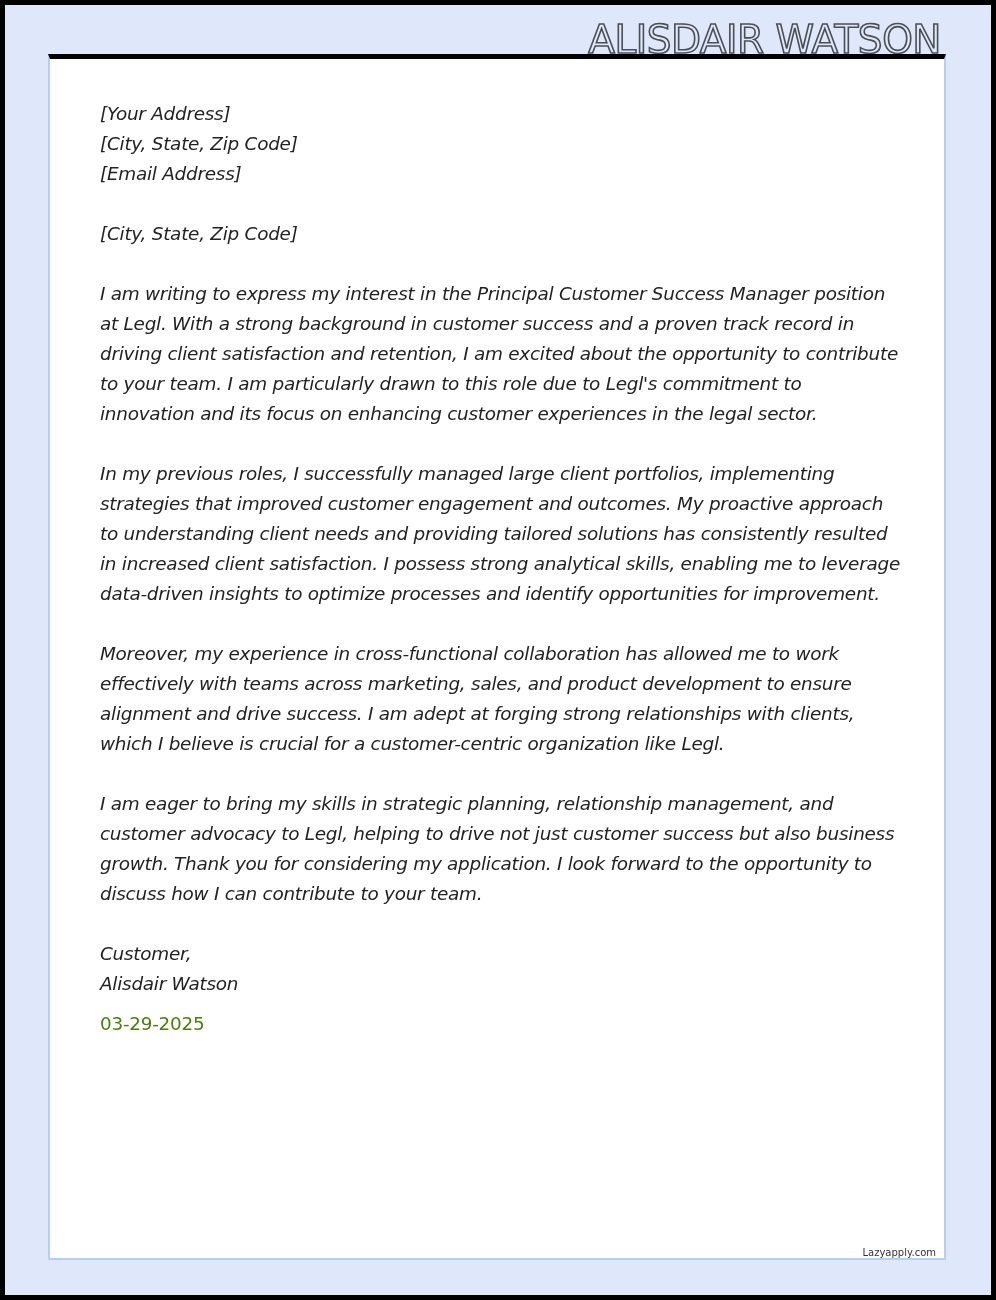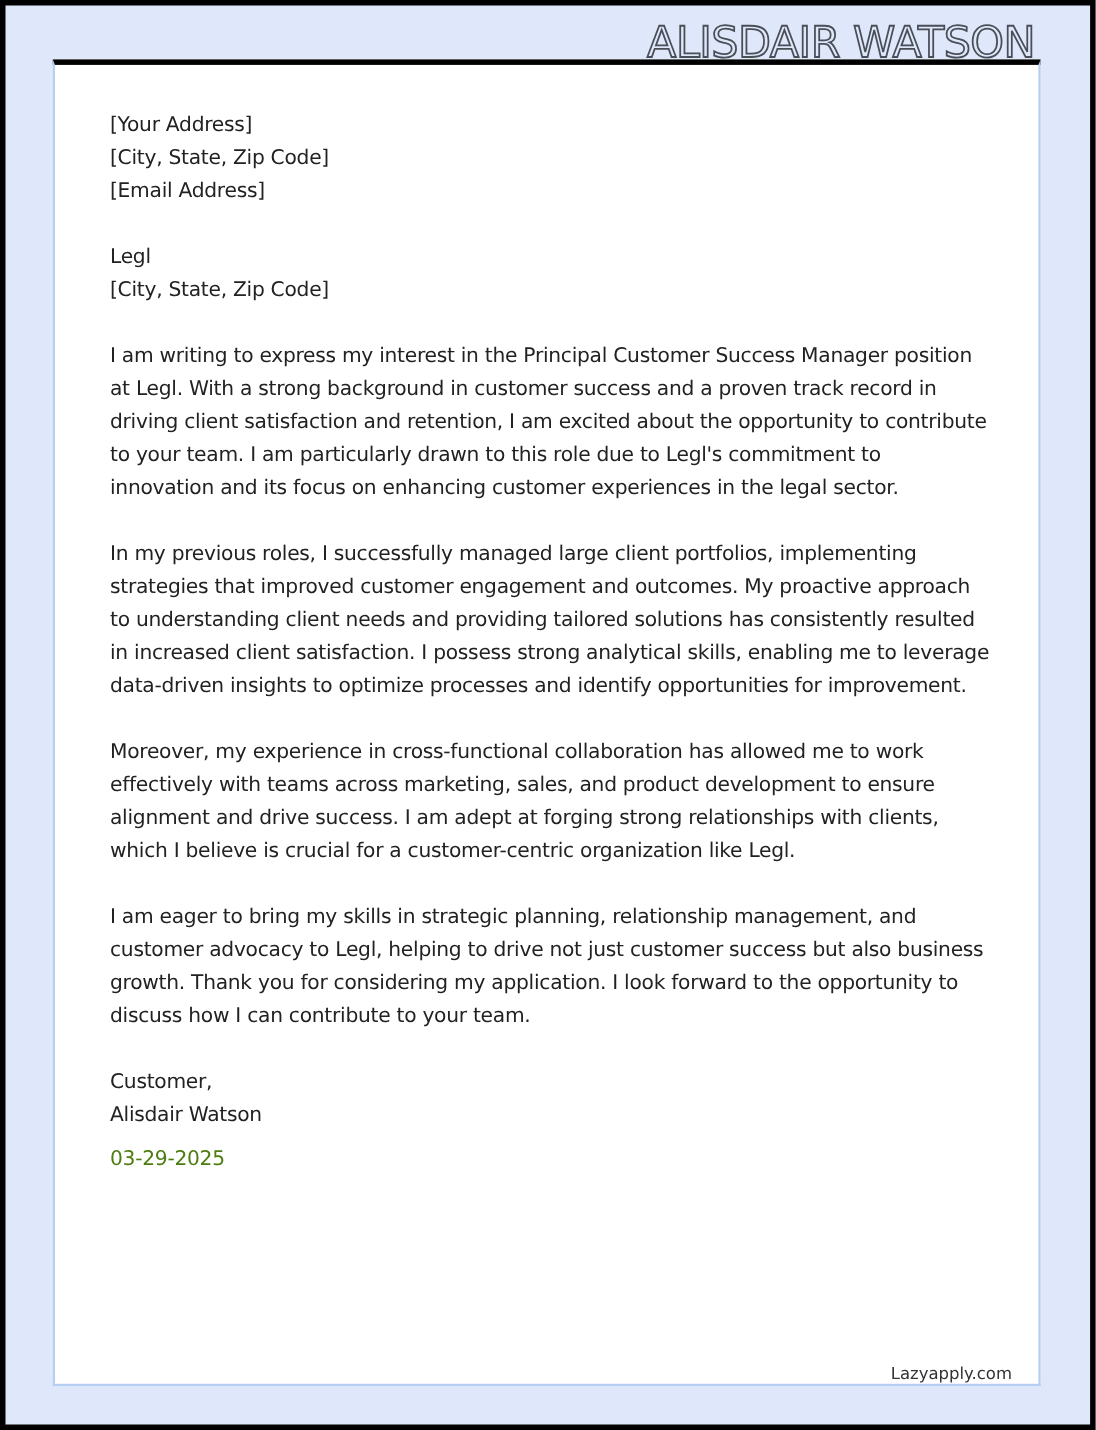--- a/index.html
+++ b/index.html
@@ -22,42 +22,41 @@
     width:898px; height:1206px; box-sizing:border-box;
     background:#fff;
     border:2px solid #b6cdf4;
     border-top:5px solid #000;
   }
   .content {
     position:absolute; left:50px; top:40px; width:800px;
     font-size:18.4px; line-height:30px; color:#222;
     letter-spacing:-0.25px;
   }
-  .content p { margin:0 0 30px 0; }
+  .content p { margin:0 0 30px 0;font-style:italic; }
   .line { display:block; }
   .date-stamp { color:#4d7c0f; margin-top:10px; }
   .footer-brand {
-    position:absolute; right:24px; bottom:0px;
-    font-size:15px; color:#333;
+    position:absolute; right:8px; bottom:0px;
+    font-size:10px; color:#333;
   }
 </style>
 </head>
 <body>
 
 <div class="title">ALISDAIR WATSON</div>
 
 <div class="page">
   <div class="content">
     <p>
       <span class="line">[Your Address]</span>
       <span class="line">[City, State, Zip Code]</span>
       <span class="line">[Email Address]</span>
     </p>
     <p>
-      <span class="line">Legl</span>
       <span class="line">[City, State, Zip Code]</span>
     </p>
     <p>I am writing to express my interest in the Principal Customer Success Manager position at Legl. With a strong background in customer success and a proven track record in driving client satisfaction and retention, I am excited about the opportunity to contribute to your team. I am particularly drawn to this role due to Legl's commitment to innovation and its focus on enhancing customer experiences in the legal sector.</p>
     <p>In my previous roles, I successfully managed large client portfolios, implementing strategies that improved customer engagement and outcomes. My proactive approach to understanding client needs and providing tailored solutions has consistently resulted in increased client satisfaction. I possess strong analytical skills, enabling me to leverage data-driven insights to optimize processes and identify opportunities for improvement.</p>
     <p>Moreover, my experience in cross-functional collaboration has allowed me to work effectively with teams across marketing, sales, and product development to ensure alignment and drive success. I am adept at forging strong relationships with clients, which I believe is crucial for a customer-centric organization like Legl.</p>
     <p>I am eager to bring my skills in strategic planning, relationship management, and customer advocacy to Legl, helping to drive not just customer success but also business growth. Thank you for considering my application. I look forward to the opportunity to discuss how I can contribute to your team.</p>
     <p style="margin:0">
       <span class="line">Customer,</span>
       <span class="line">Alisdair Watson</span>
     </p>

